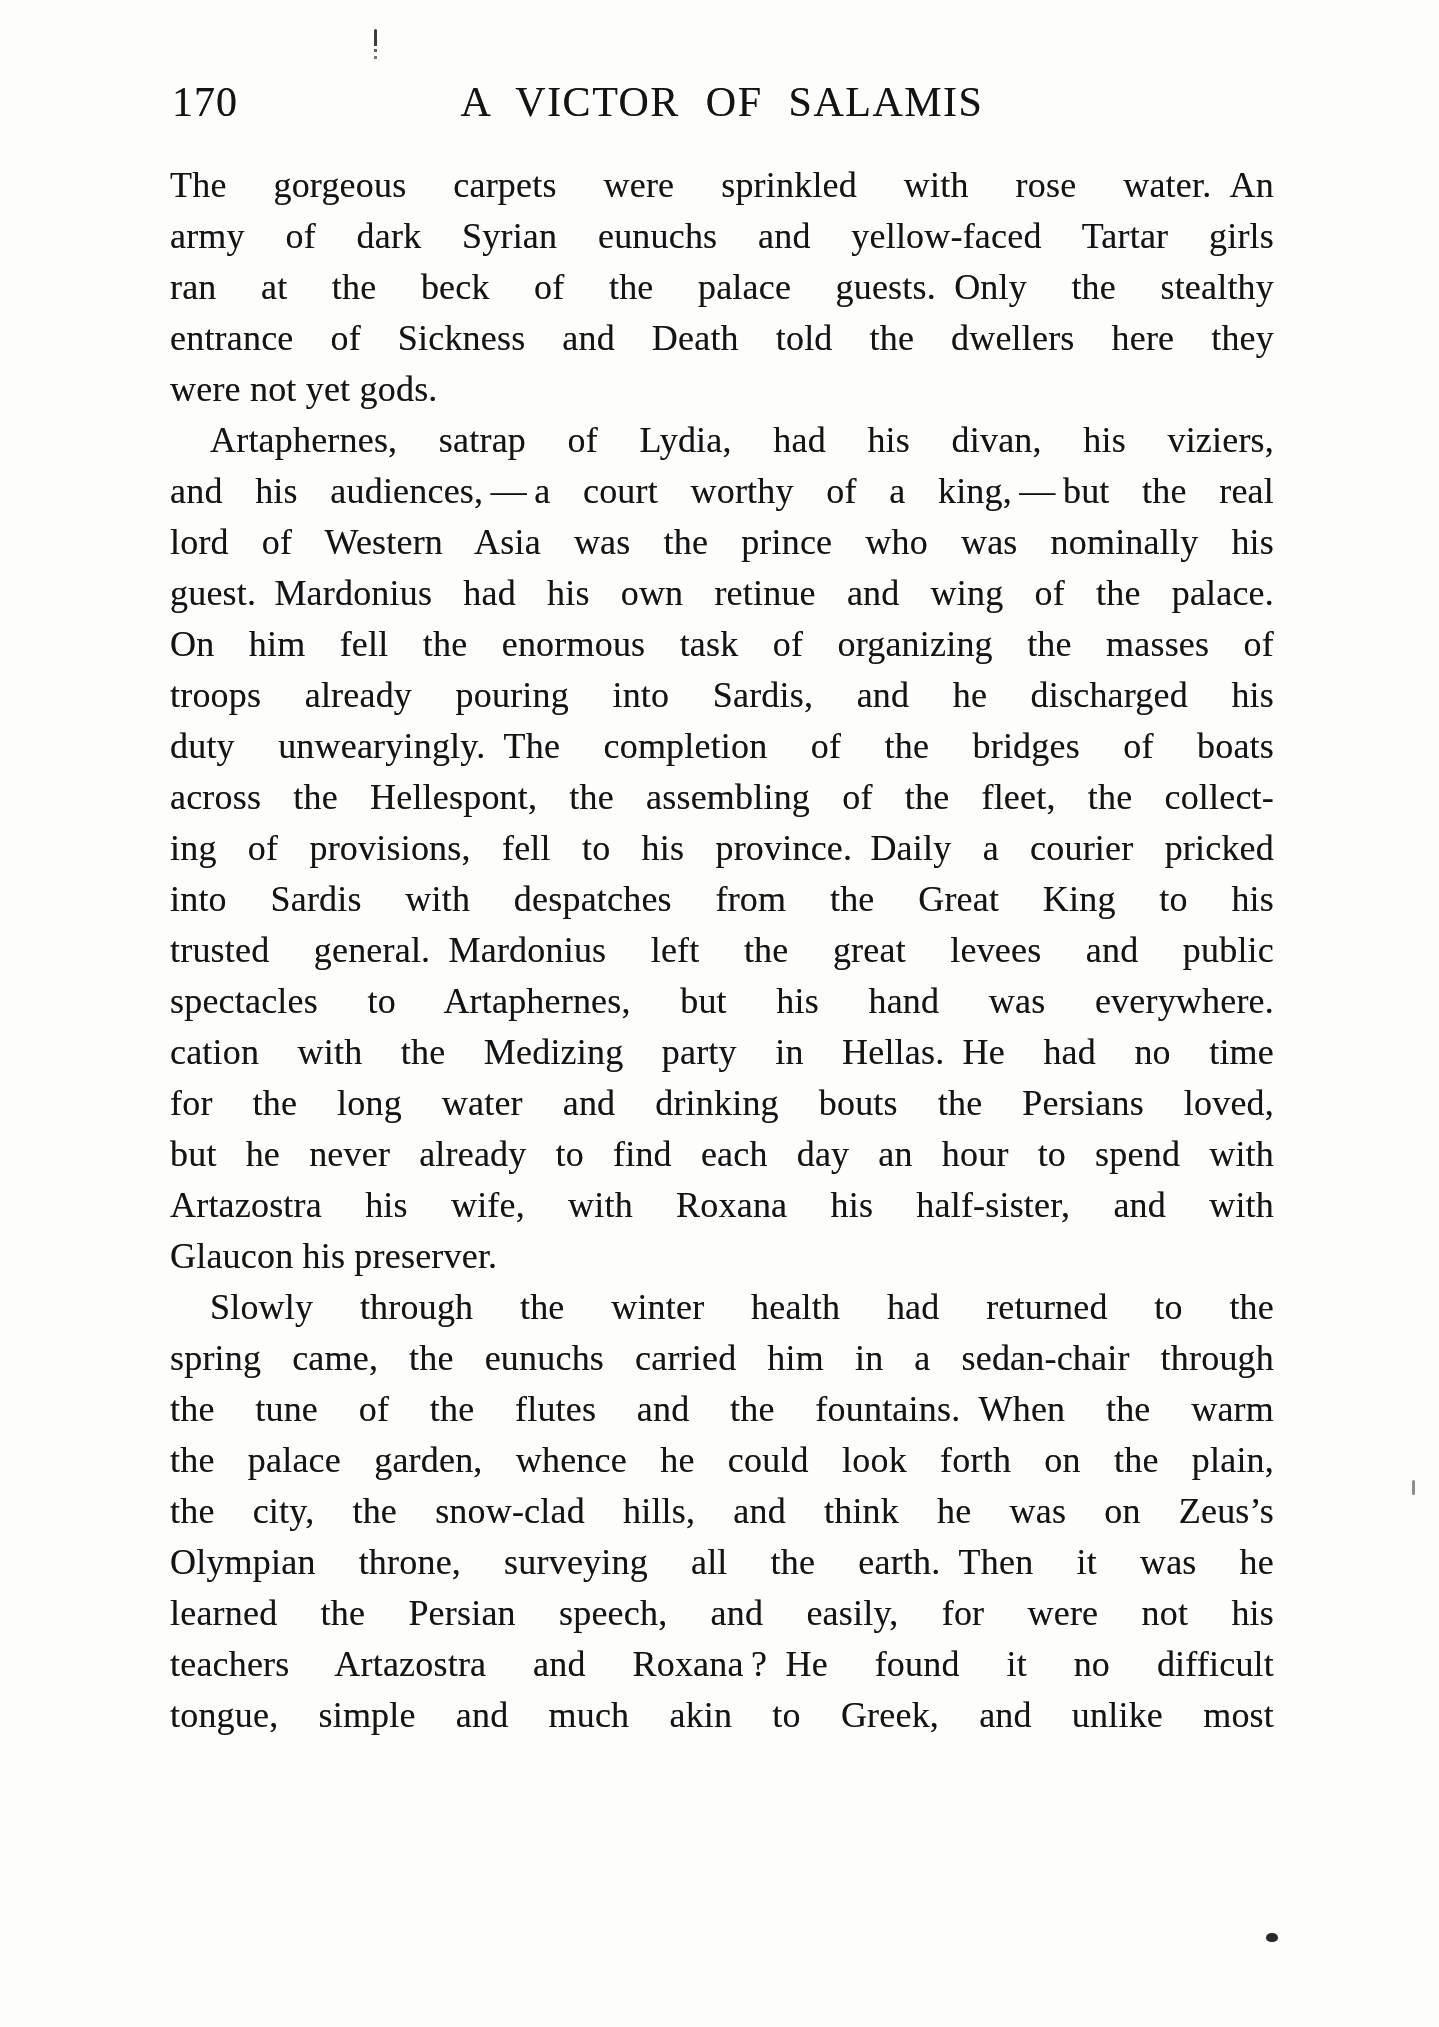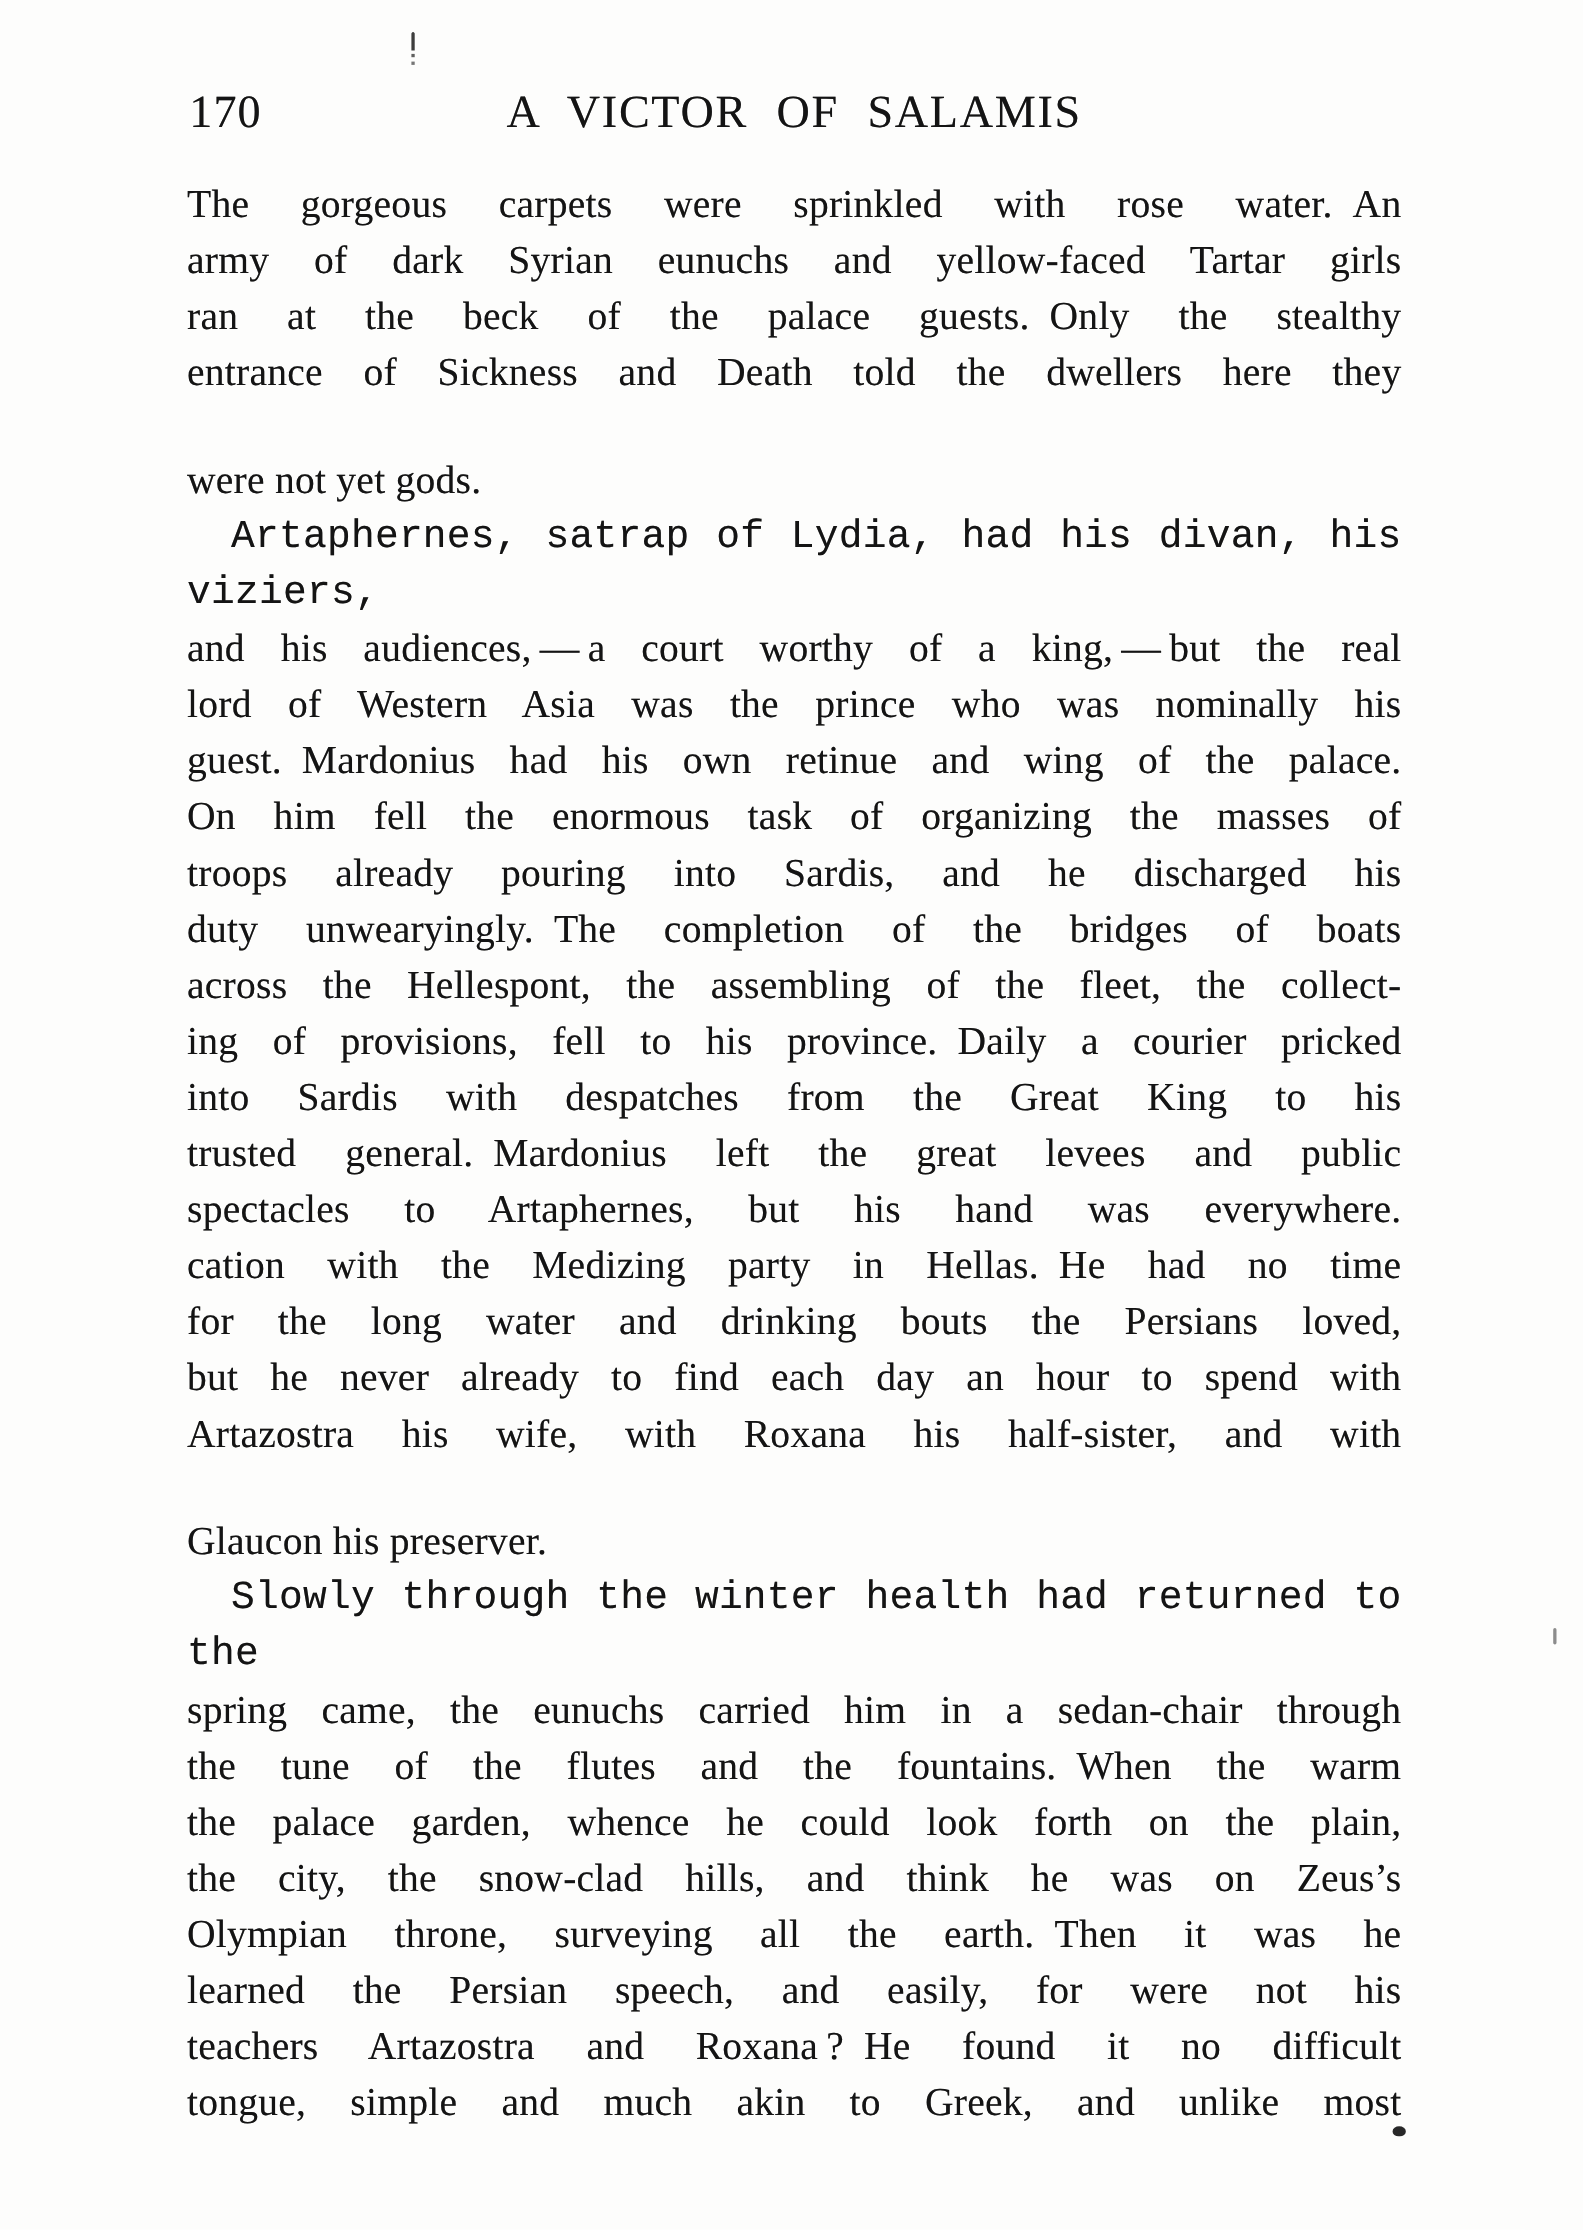--- a/index.html
+++ b/index.html
@@ -51,25 +51,23 @@
   .line {
     font-size: 36px;
     line-height: 51px;
     letter-spacing: 0.2px;
     text-align: justify;
     text-align-last: justify;
     text-shadow: 0 0 0.5px rgba(0,0,0,0.45);
   }
   .line.end {
     text-align-last: left;
-    margin-top: 47px;
   }
   .line.indent {
     text-indent: 40px;
-    font-family: Liberation Mono, monospace;
   }
   
   .artifact {
     position: absolute;
     background: #1c1c1c;
   }
   .artifact-hook {
     left: 374px;
     top: 29px;
     width: 3px;

